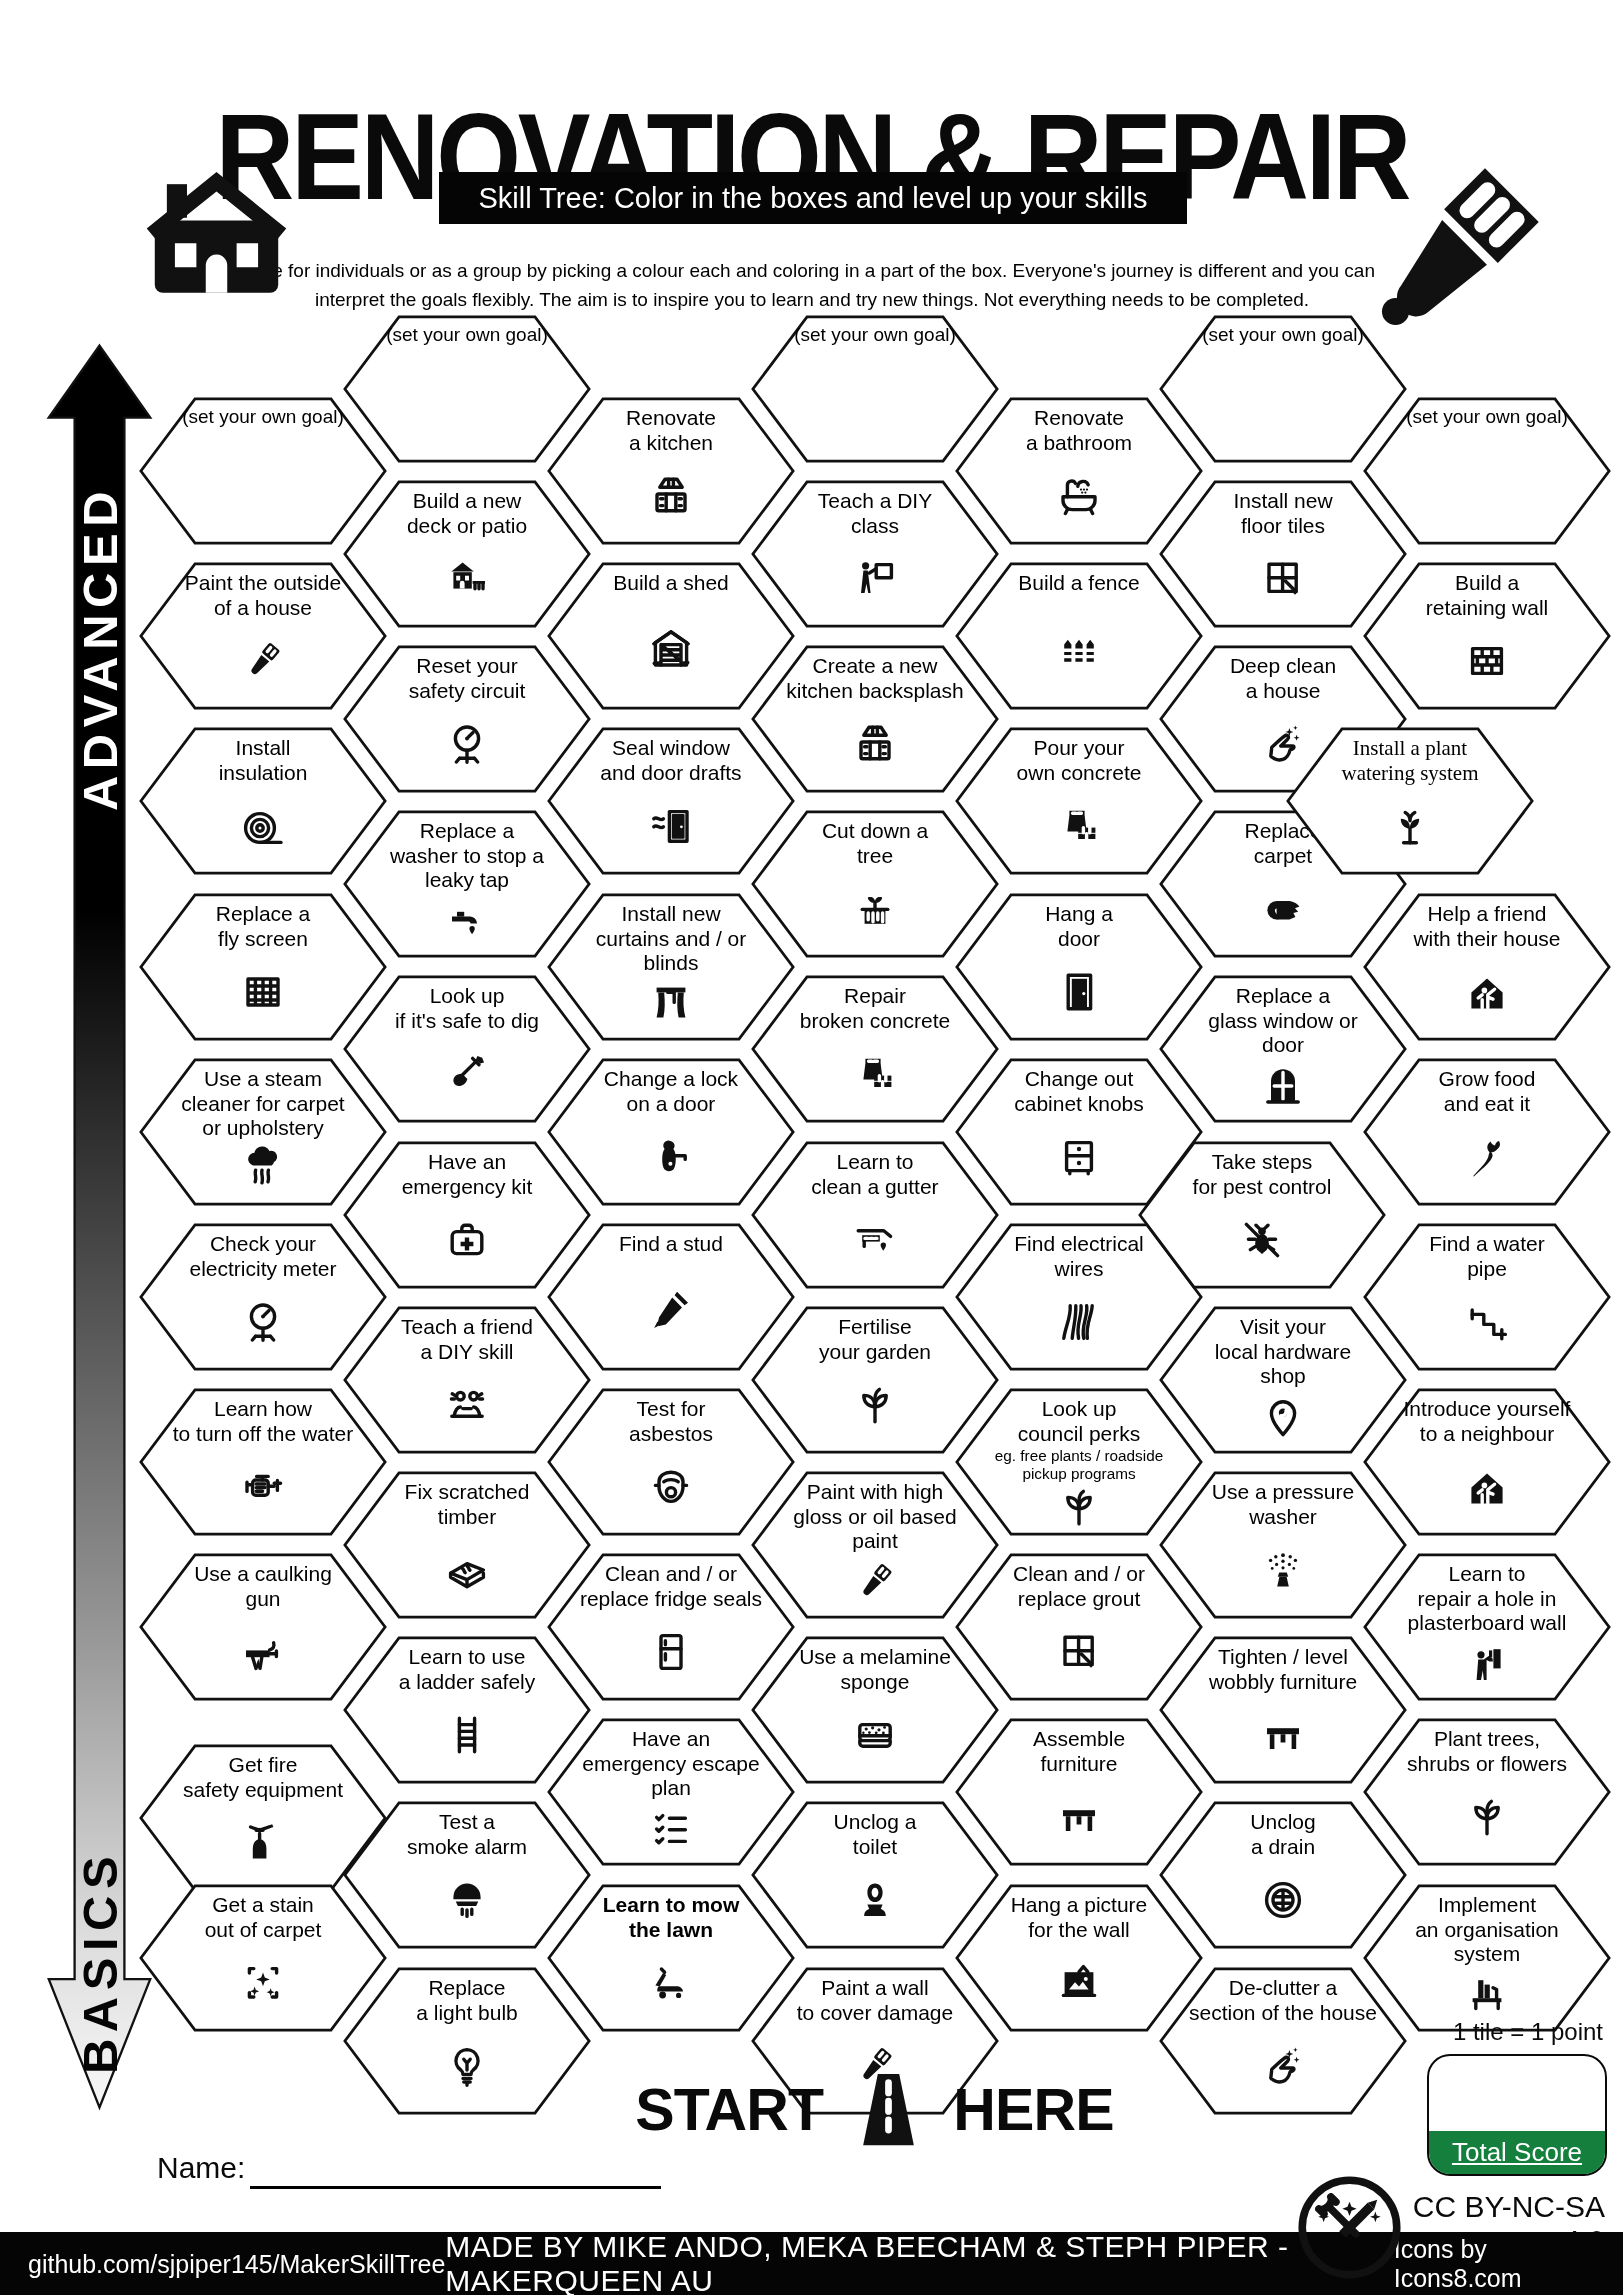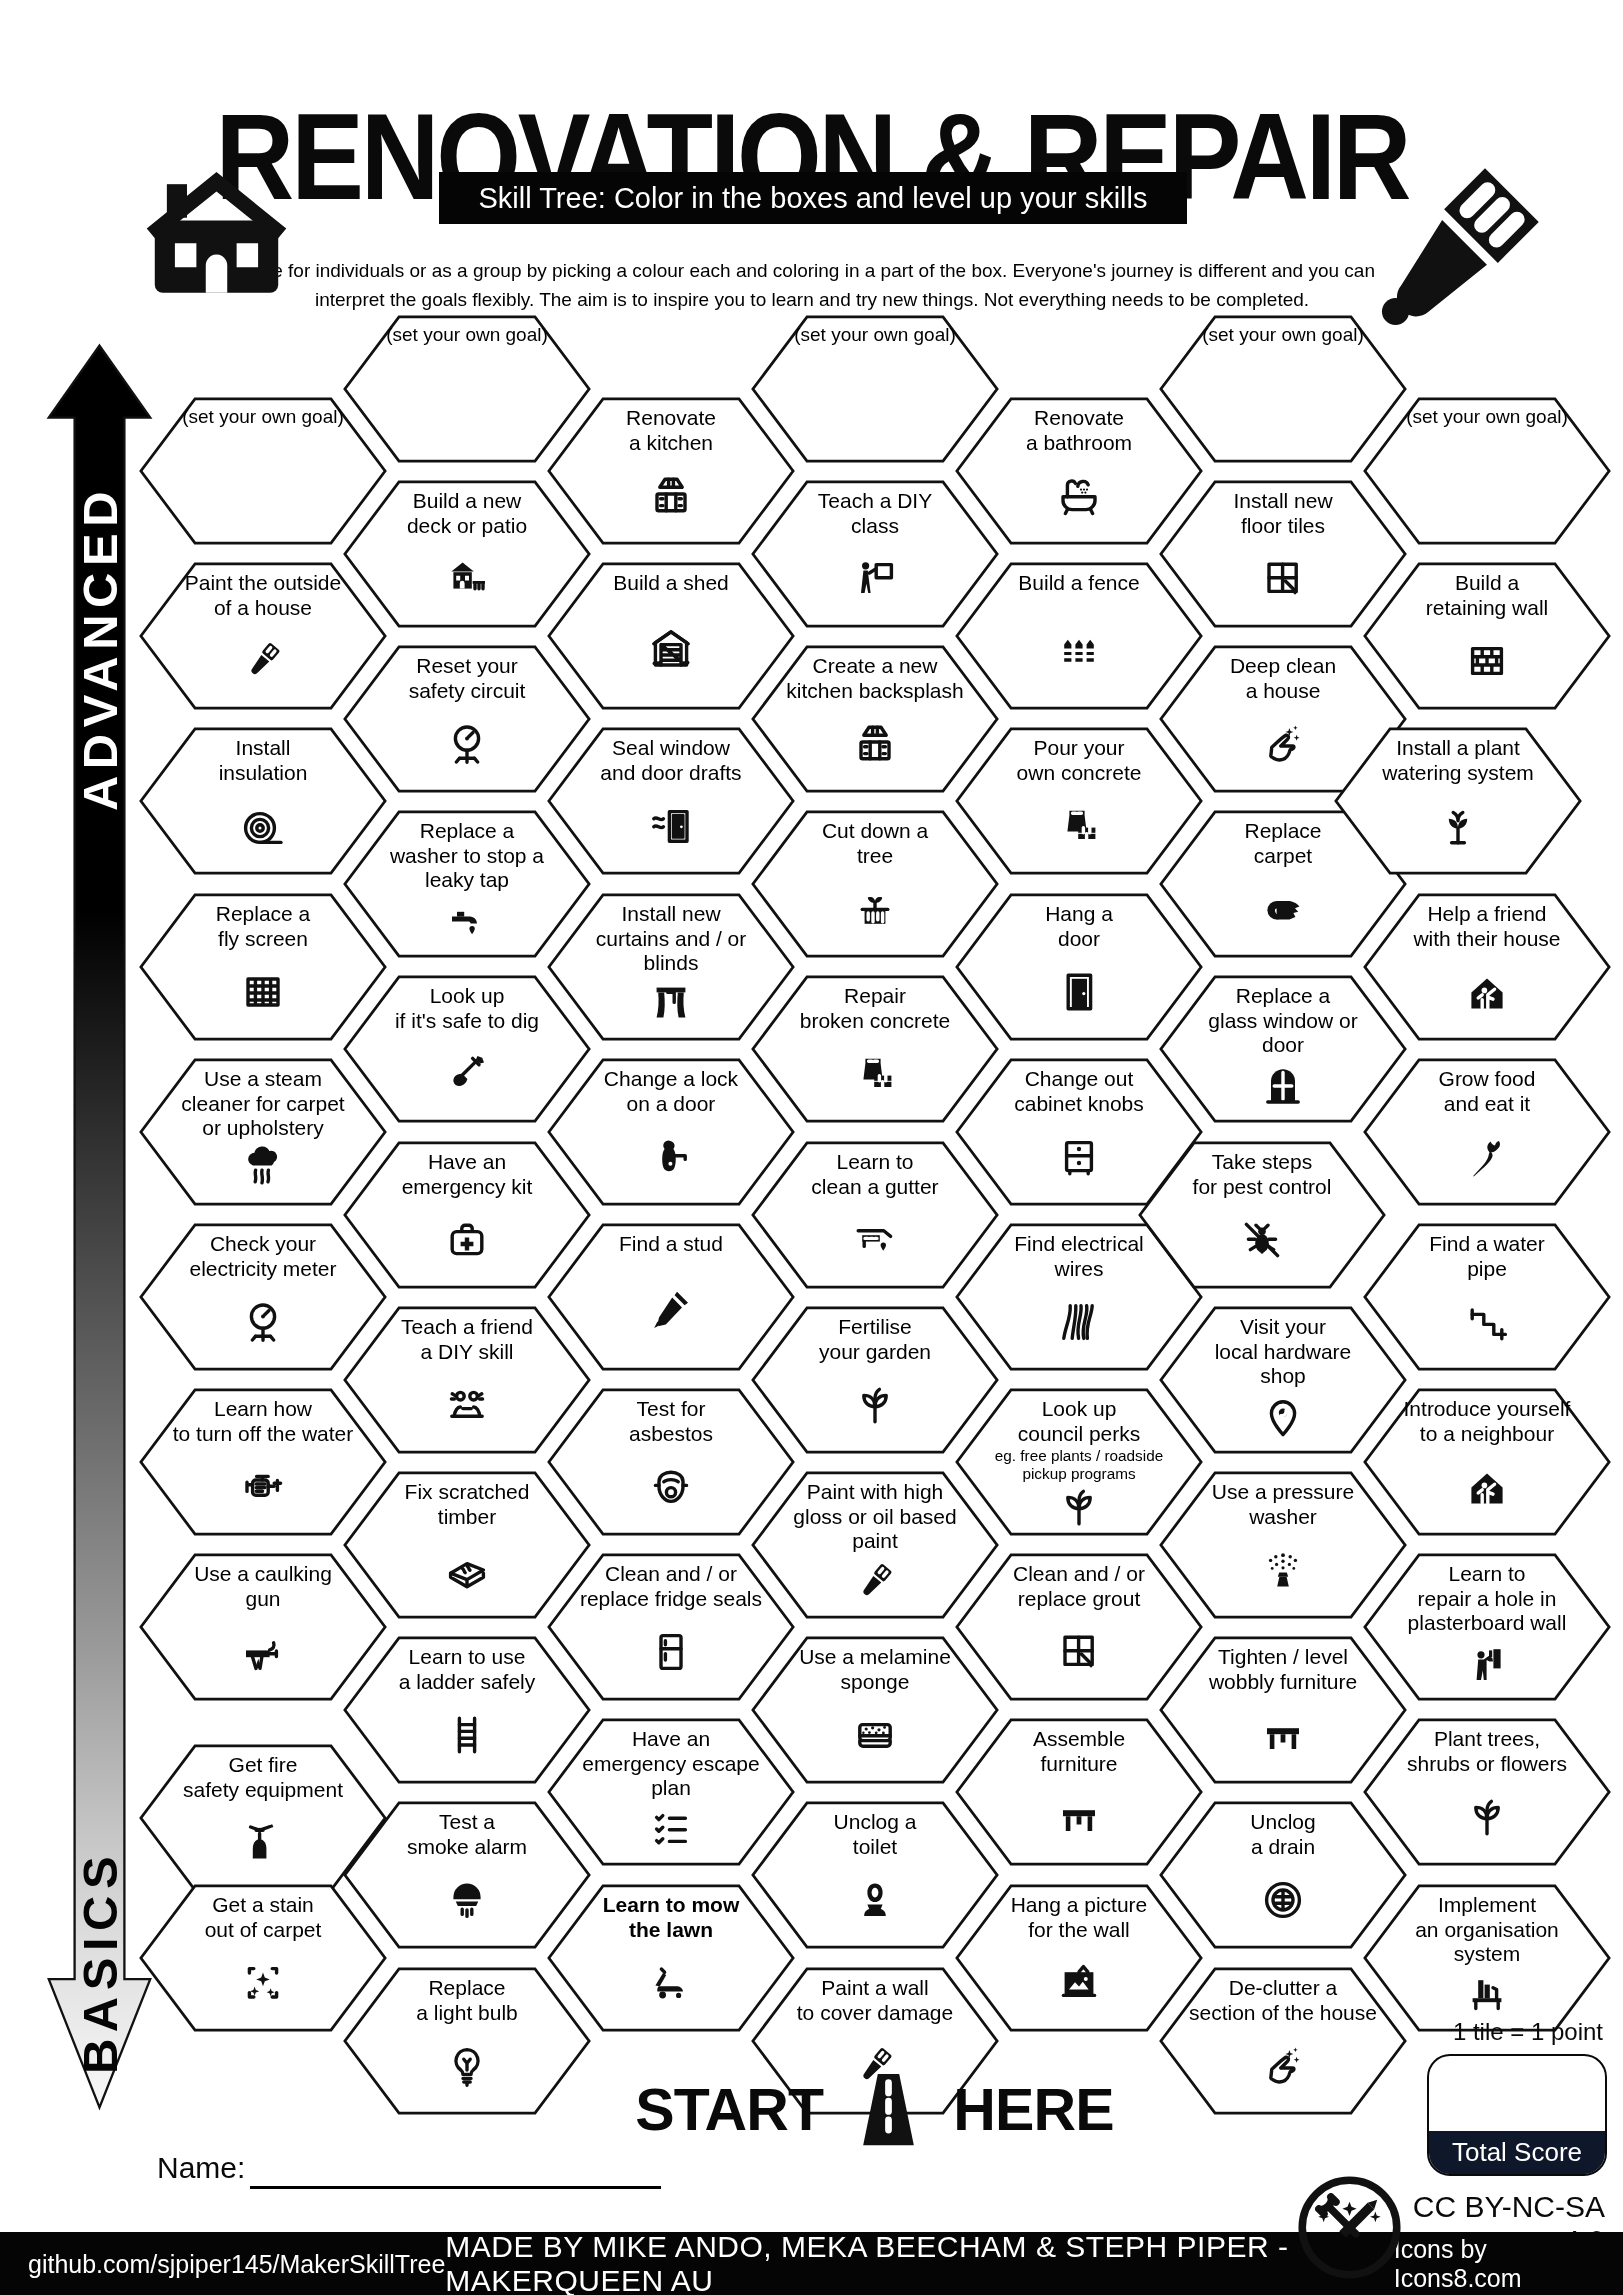--- a/index.html
+++ b/index.html
@@ -45,22 +45,22 @@
   .roadicon svg{width:100%;height:100%;}
   
   .name-label{position:absolute;left:157px;top:2151px;font-size:30px;}
   .name-line{position:absolute;left:250px;top:2186px;width:411px;border-top:3.2px solid #000;}
   
   .tile-note{position:absolute;left:1390px;top:2018px;width:213px;text-align:right;font-size:24px;}
   .score-box{position:absolute;left:1427px;top:2054px;width:176px;height:118px;
              border:2.8px solid #0a0a0a;border-radius:23px;overflow:hidden;
              display:flex;flex-direction:column;background:#fff;}
   .score-white{flex:1;}
-  .score-bar{height:43px;background:#0f172a;color:#fff;display:flex;align-items:center;
-             justify-content:center;font-size:26px;}
+  .score-bar{height:43px;background:#15803d;color:#fff;display:flex;align-items:center;
+             justify-content:center;font-size:26px;text-decoration:underline;}
   
   .mq{position:absolute;left:1296px;top:2174px;width:107px;height:107px;z-index:3;}
   .license{position:absolute;left:1397px;top:2190px;width:208px;text-align:right;font-size:30px;}
   
   .footer{position:absolute;left:0;top:2232px;width:1624px;height:64px;background:#050505;color:#fff;
           display:flex;align-items:center;justify-content:space-between;padding:0 28px;box-sizing:border-box;z-index:2;}
   .footer .fl{font-size:25px;}
   .footer .fc{font-size:30px;letter-spacing:0.5px;}
   .footer .fr{font-size:25px;margin-right:9.3px;}
 </style>
@@ -1180,21 +1180,21 @@
         <div class="lbl">
           <div>Build a</div>
           <div>retaining wall</div>
         </div>
         <div class="icn"><svg viewBox="0 0 24 24">
             <rect x="4.8" y="5.8" width="14.4" height="12.4" stroke-width="1.7"></rect>
             <path d="M4.8 9.9h14.4M4.8 14h14.4M9.6 5.8v4.1M14.4 5.8v4.1M7.2 9.9V14M12 9.9V14M16.8 9.9V14M9.6 14v4.2M14.4 14v4.2" stroke-width="1.5"></path>
           </svg></div>
       </div>
     </div>
-    <div class="tile" style="left: 1334px; top: 727px;">
+    <div class="tile" style="left: 1286px; top: 727px; font-family: Liberation Serif, serif;">
       <svg class="hexbg" viewBox="0 0 536 320">
         <polygon points="121,4 415,4 532,160 415,316 121,316 4,160" fill="#ffffff" stroke="#111111" stroke-width="6"></polygon>
       </svg>
       <div class="content">
         <div class="lbl">
           <div>Install a plant</div>
           <div>watering system</div>
         </div>
         <div class="icn"><svg viewBox="0 0 24 24">
             <path d="M12 20.4v-7" stroke-width="2"></path>

